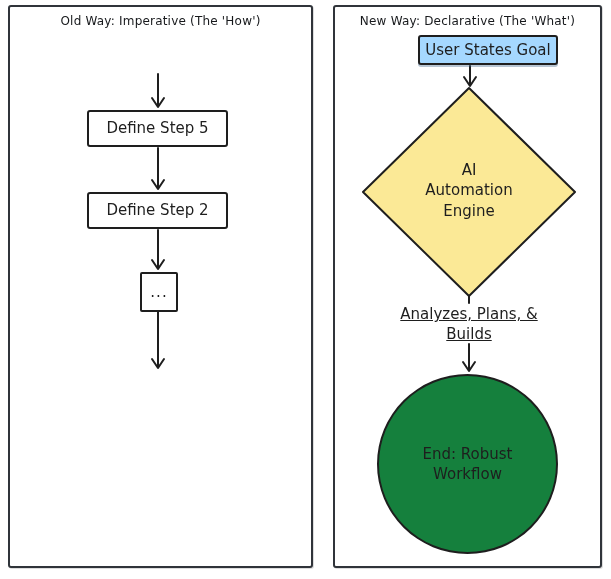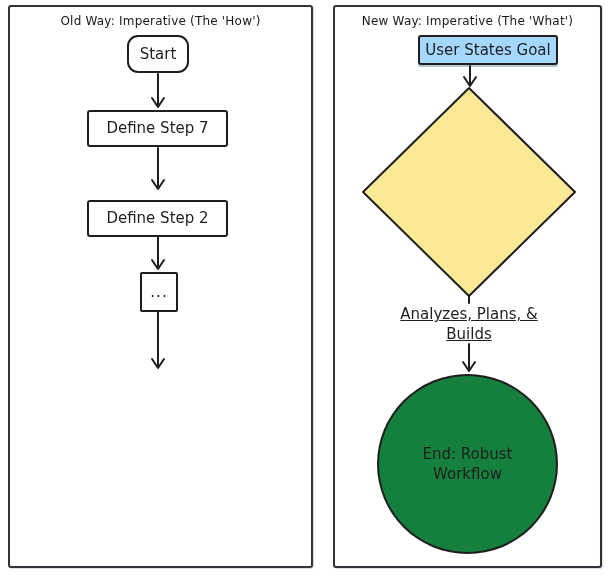--- a/index.html
+++ b/index.html
@@ -41,21 +41,21 @@
     align-items: center;
     justify-content: center;
     text-align: center;
     font-size: 15px;
     line-height: 1.35;
     white-space: pre-line;
     z-index: 10;
   }
   .node-start   { left: 127px; top: 35px;  width: 62px;  height: 38px; border-radius: 11px; }
   .node-step1   { left: 87px;  top: 110px; width: 141px; height: 37px; border-radius: 3px; }
-  .node-step2   { left: 87px;  top: 192px; width: 141px; height: 37px; border-radius: 3px; margin-top: 8px; }
+  .node-step2   { left: 87px;  top: 192px; width: 141px; height: 37px; border-radius: 3px; }
   .node-dots    { left: 140px; top: 272px; width: 38px;  height: 40px; border-radius: 2px; letter-spacing: 1px; }
   .node-circle  { border-radius: 50%; border-width: 2.5px; }
   .node-end-rigid  { left: 68px;  top: 371px; width: 182px; height: 183px; }
   .node-end-robust { left: 377px; top: 374px; width: 181px; height: 180px; }
   .node-goal {
     left: 400px; top: 35px; width: 140px; height: 30px; border-radius: 3px;
     box-shadow: 0 2px 0 rgba(50,90,130,0.35);
   }
   .float-label {
     position: absolute;
@@ -86,21 +86,21 @@
 </head>
 <body>
 
 <div class="canvas">
 
   <section class="panel panel-left">
     <div class="panel-title">Old Way: Imperative (The 'How')</div>
   </section>
 
   <section class="panel panel-right">
-    <div class="panel-title">New Way: Imperative (The 'What')</div>
+    <div class="panel-title">New Way: Declarative (The 'What')</div>
   </section>
 
   <svg class="edges" width="611" height="579" viewBox="0 0 611 579">
 
     <polygon points="469,88 575,192 469,296 363,192" fill="#fbe996"></polygon>
 
     <g>
       <path d="M158,74 L158,106"></path>
       <polyline points="152,98 158,107 164,98"></polyline>
     </g>
@@ -123,24 +123,26 @@
     </g>
     <g>
       <path d="M469,296 L469,303"></path>
     </g>
     <g>
       <path d="M469,344 L469,370"></path>
       <polyline points="463,362 469,371 475,362"></polyline>
     </g>
   </svg>
 
-  <div class="node node-start">Start</div>
-  <div class="node node-step1">Define Step 7</div>
+  <div class="node node-step1">Define Step 5</div>
   <div class="node node-step2">Define Step 2</div>
   <div class="node node-dots">...</div>
 
   <div class="node node-goal" style="background-color: rgb(165, 216, 255); margin-left: 18px;">User States Goal</div>
+  <div class="float-label label-engine">AI
+Automation
+Engine</div>
   <div class="float-label label-edge">Analyzes, Plans, &amp;
 Builds</div>
   <div class="node node-circle node-end-robust" style="background-color: #15803d;">End: Robust
 Workflow</div>
 
 </div>
 
 </body></html>

